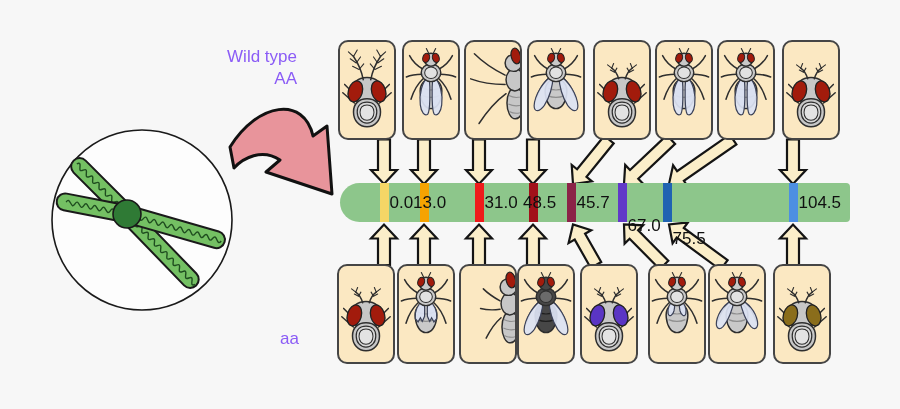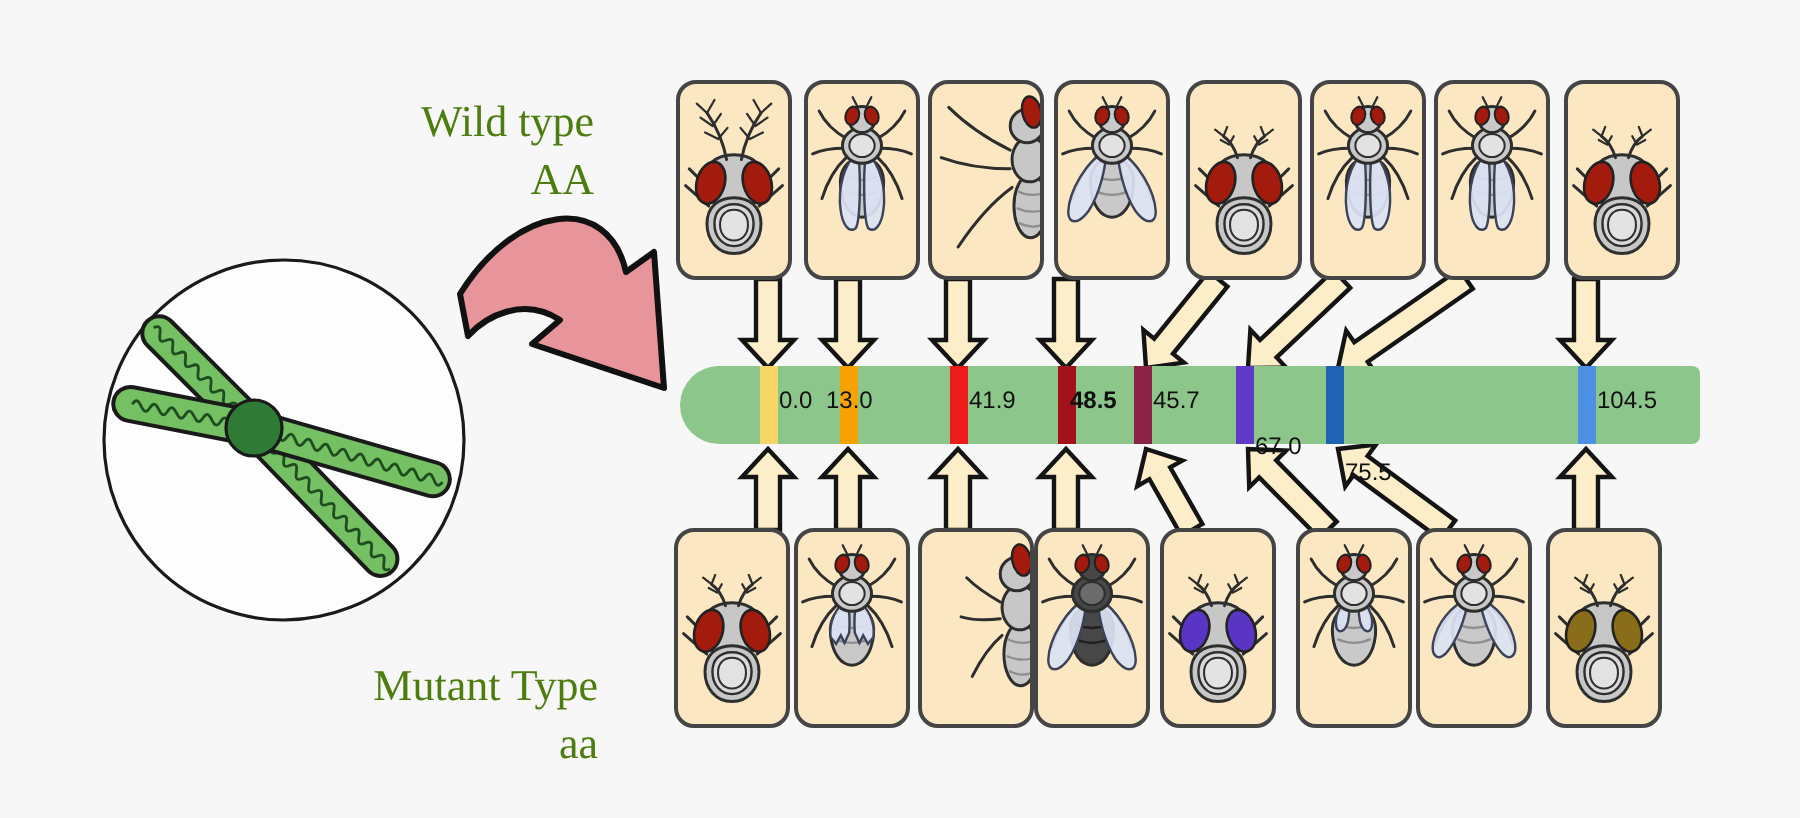--- a/index.html
+++ b/index.html
@@ -1,24 +1,24 @@
 <!DOCTYPE html>
 <html><head>
 <meta charset="utf-8">
 <style>
   html,body{margin:0;padding:0;}
   body{font-family:"Liberation Sans",sans-serif;}
   #stage{position:relative;width:900px;height:409px;background:#f7f7f7;overflow:hidden;}
   #base-svg,#arrows-svg{position:absolute;left:0;top:0;}
-  .caption{position:absolute;text-align:right;font-size:22px;line-height:1.32;color:#4d7c0f;white-space:nowrap;font-family:Liberation Serif, serif;}
+  .caption{position:absolute;text-align:right;font-size:17px;line-height:1.32;color:#8b5cf6;white-space:nowrap;}
   #wild-caption{right:603px;top:46px;}
   #mutant-caption{right:601px;top:328px;}
   #map-bar{position:absolute;left:340px;top:183px;width:510px;height:39px;border-radius:20px 4px 4px 20px;}
   .band{position:absolute;top:0;width:9px;height:39px;}
-  .locus-label{position:absolute;top:10px;font-size:12px;color:#101010;white-space:nowrap;}
+  .locus-label{position:absolute;top:10px;font-size:17px;color:#101010;white-space:nowrap;}
   .card{position:absolute;width:58px;height:100px;border:2px solid #454545;border-radius:10px;box-sizing:border-box;overflow:hidden;}
   .card svg{display:block;width:100%;height:100%;}
 </style>
 </head>
 <body style="background: rgb(247, 247, 247);">
 
 <div id="stage" style="background: rgb(247, 247, 247);">
 
   <svg id="base-svg" width="900" height="409">
     <circle cx="142" cy="220" r="90" stroke="#1a1a1a" stroke-width="1.6" fill="#fdfdfd"></circle>
@@ -62,39 +62,38 @@
       <polygon points="787.0,139.5 787.0,170.0 780.0,170.0 793.0,184.0 806.0,170.0 799.0,170.0 799.0,139.5" fill="#fbeec9" stroke="#141414" stroke-width="2.2"></polygon>
       <polygon points="799.0,265.0 799.0,238.5 806.0,238.5 793.0,224.5 780.0,238.5 787.0,238.5 787.0,265.0" fill="#fbeec9" stroke="#141414" stroke-width="2.2"></polygon>
     </svg>
 
   <div id="map-bar" style="background: rgb(141, 198, 139);">
       <div class="band" style="left: 39.5px; background: rgb(245, 214, 102);"></div>
       <span class="locus-label" style="left: 49.5px;">0.0</span>
       <div class="band" style="left: 79.5px; background: rgb(246, 163, 1);"></div>
       <span class="locus-label" style="left: 73px;">13.0</span>
       <div class="band" style="left: 134.5px; background: rgb(238, 27, 27);"></div>
-      <span class="locus-label" style="left: 144.5px;">41.9</span>
+      <span class="locus-label" style="left: 144.5px;">31.0</span>
       <div class="band" style="left: 188.5px; background: rgb(162, 18, 26);"></div>
-      <span class="locus-label" style="left: 195px; font-weight: bold;">48.5</span>
+      <span class="locus-label" style="left: 183px;">48.5</span>
       <div class="band" style="left: 226.5px; background: rgb(139, 35, 71);"></div>
       <span class="locus-label" style="left: 236.5px;">45.7</span>
       <div class="band" style="left: 277.5px; background: rgb(97, 57, 200);"></div>
       <span class="locus-label" style="left: 287.5px; margin-top: 23px;">67.0</span>
       <div class="band" style="left: 322.5px; background: rgb(32, 99, 178);"></div>
       <span class="locus-label" style="left: 332.5px; margin-top: 36px;">75.5</span>
       <div class="band" style="left: 448.5px; background: rgb(77, 143, 226);"></div>
       <span class="locus-label" style="left: 458.5px;">104.5</span>
     </div>
 
   <div class="caption" id="wild-caption">
     <div>Wild type</div>
     <div>AA</div>
   </div>
   <div class="caption" id="mutant-caption">
-    <div>Mutant Type</div>
     <div>aa</div>
   </div>
 
 <div class="card" style="left: 338px; top: 40px; background: rgb(251, 232, 194); border-color: rgb(69, 69, 69);">
       <svg viewBox="0 0 58 100">
         <path d="M5 44 L18 57" fill="none" stroke="#2e2e2e" stroke-width="1.6" stroke-linecap="round"></path>
         <path d="M53 44 L40 57" fill="none" stroke="#2e2e2e" stroke-width="1.6" stroke-linecap="round"></path>
     <path d="M3 53 L15.5 64" fill="none" stroke="#2e2e2e" stroke-width="1.6" stroke-linecap="round"></path>
         <path d="M55 53 L42.5 64" fill="none" stroke="#2e2e2e" stroke-width="1.6" stroke-linecap="round"></path>
     <path d="M29 36.5 C19 36.5 12.5 42.5 12.5 51 C12.5 59 19.5 65.5 29 65.5 C38.5 65.5 45.5 59 45.5 51 C45.5 42.5 39 36.5 29 36.5 Z" fill="#c7c7c7" stroke="#2e2e2e" stroke-width="1.6"></path>

